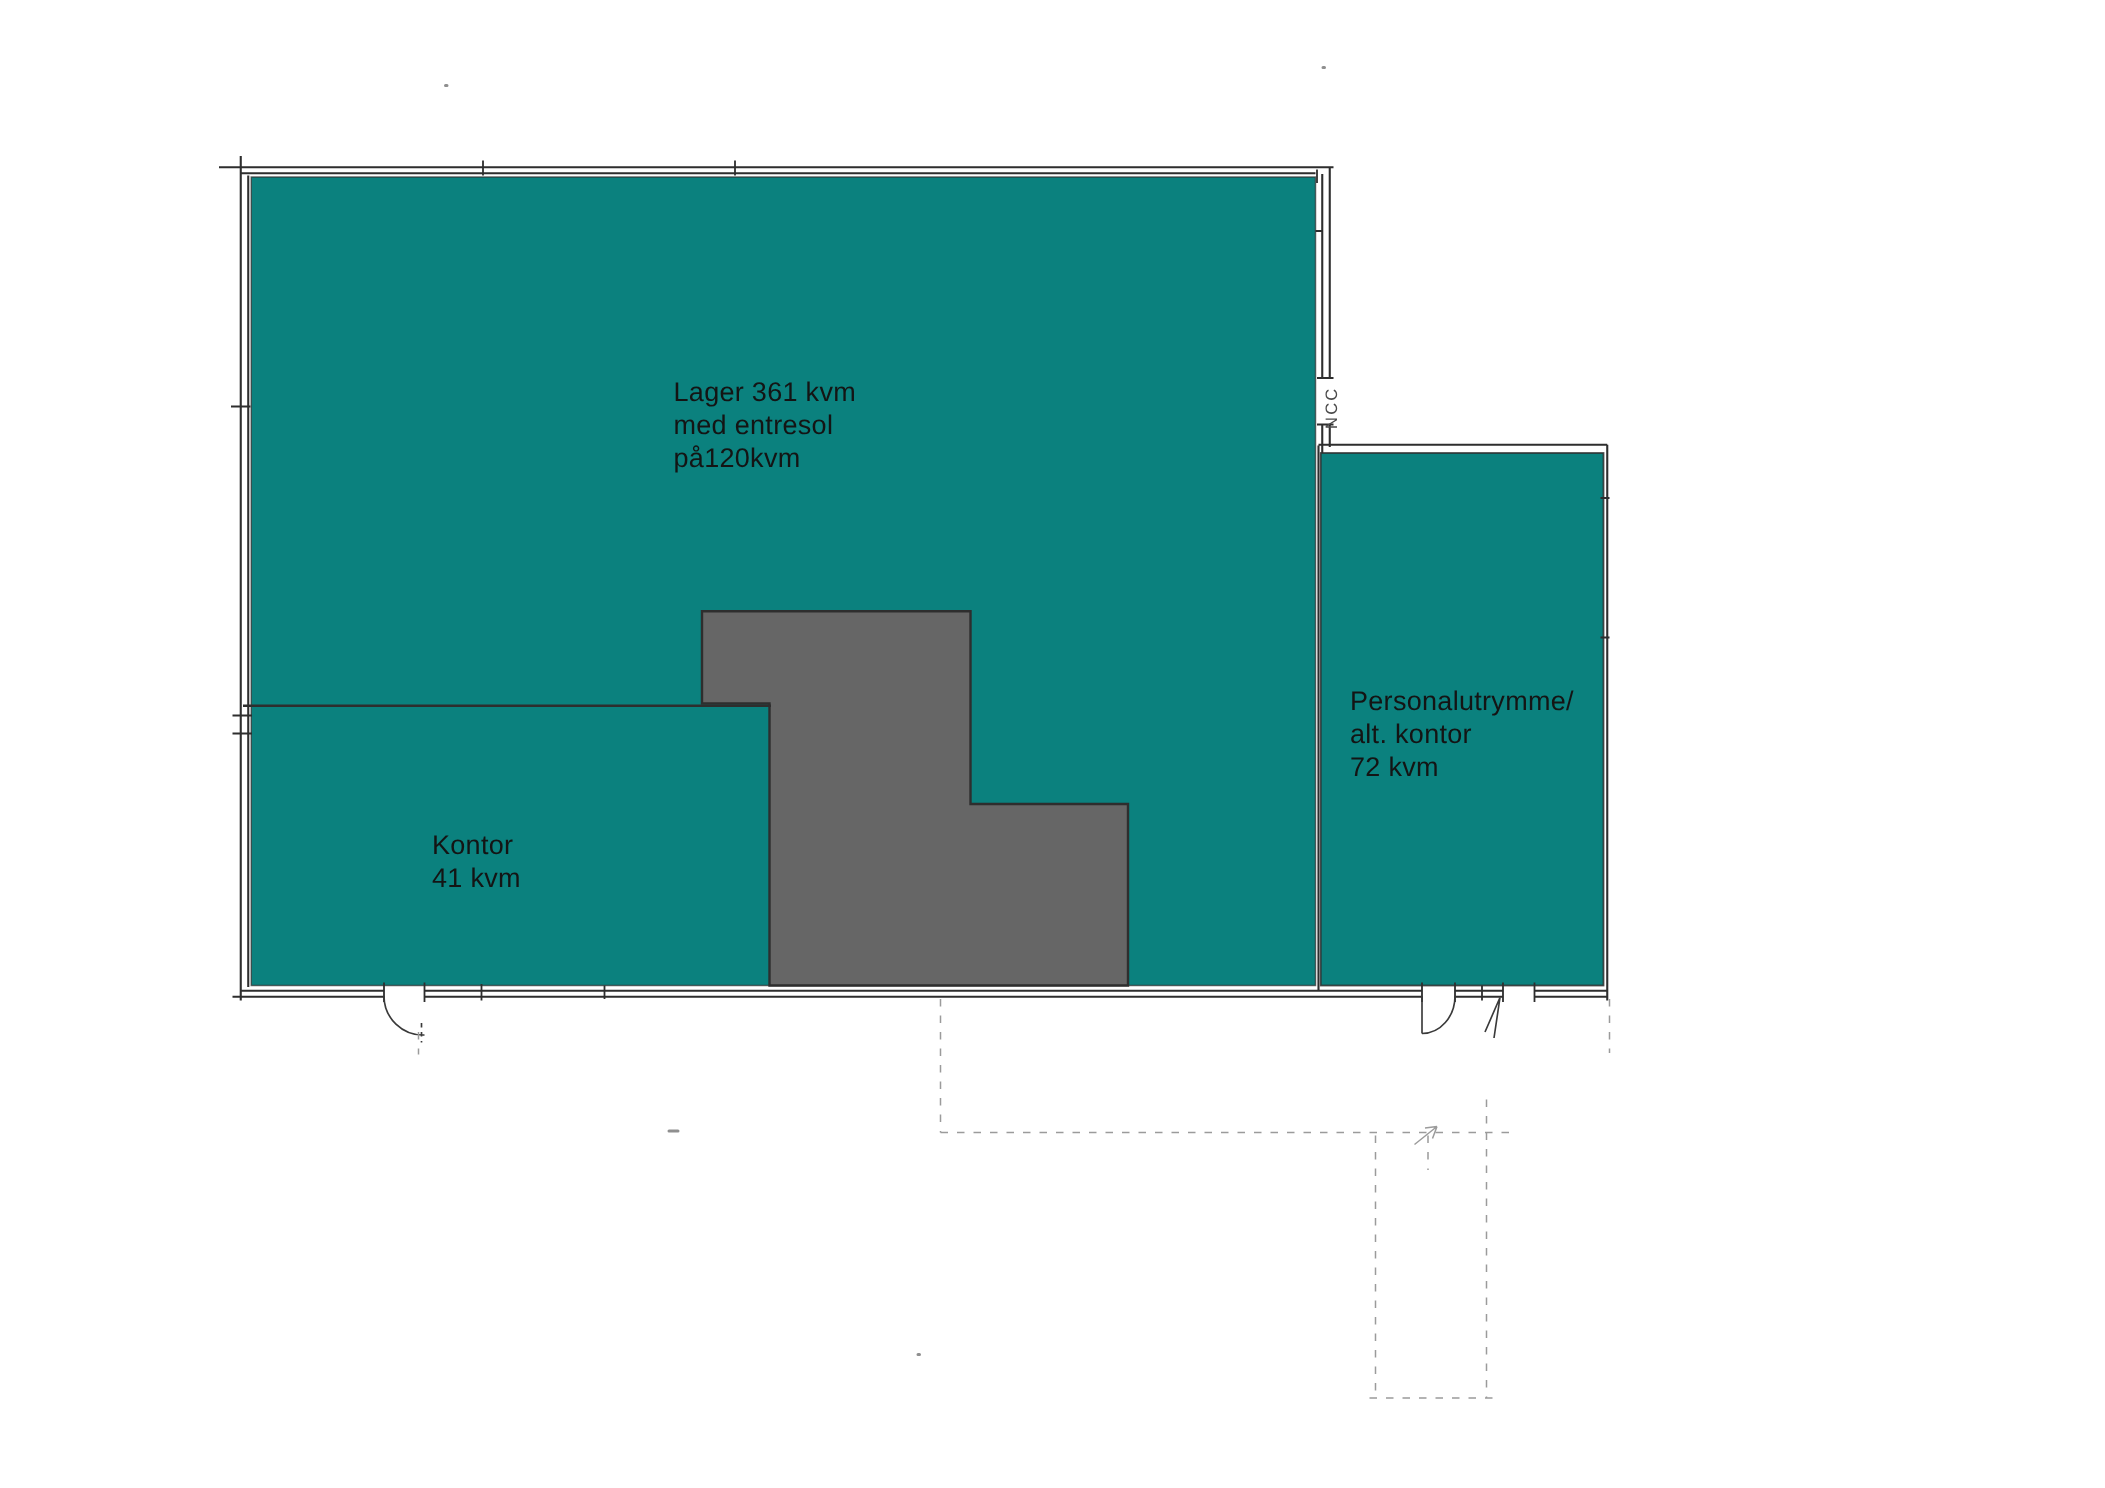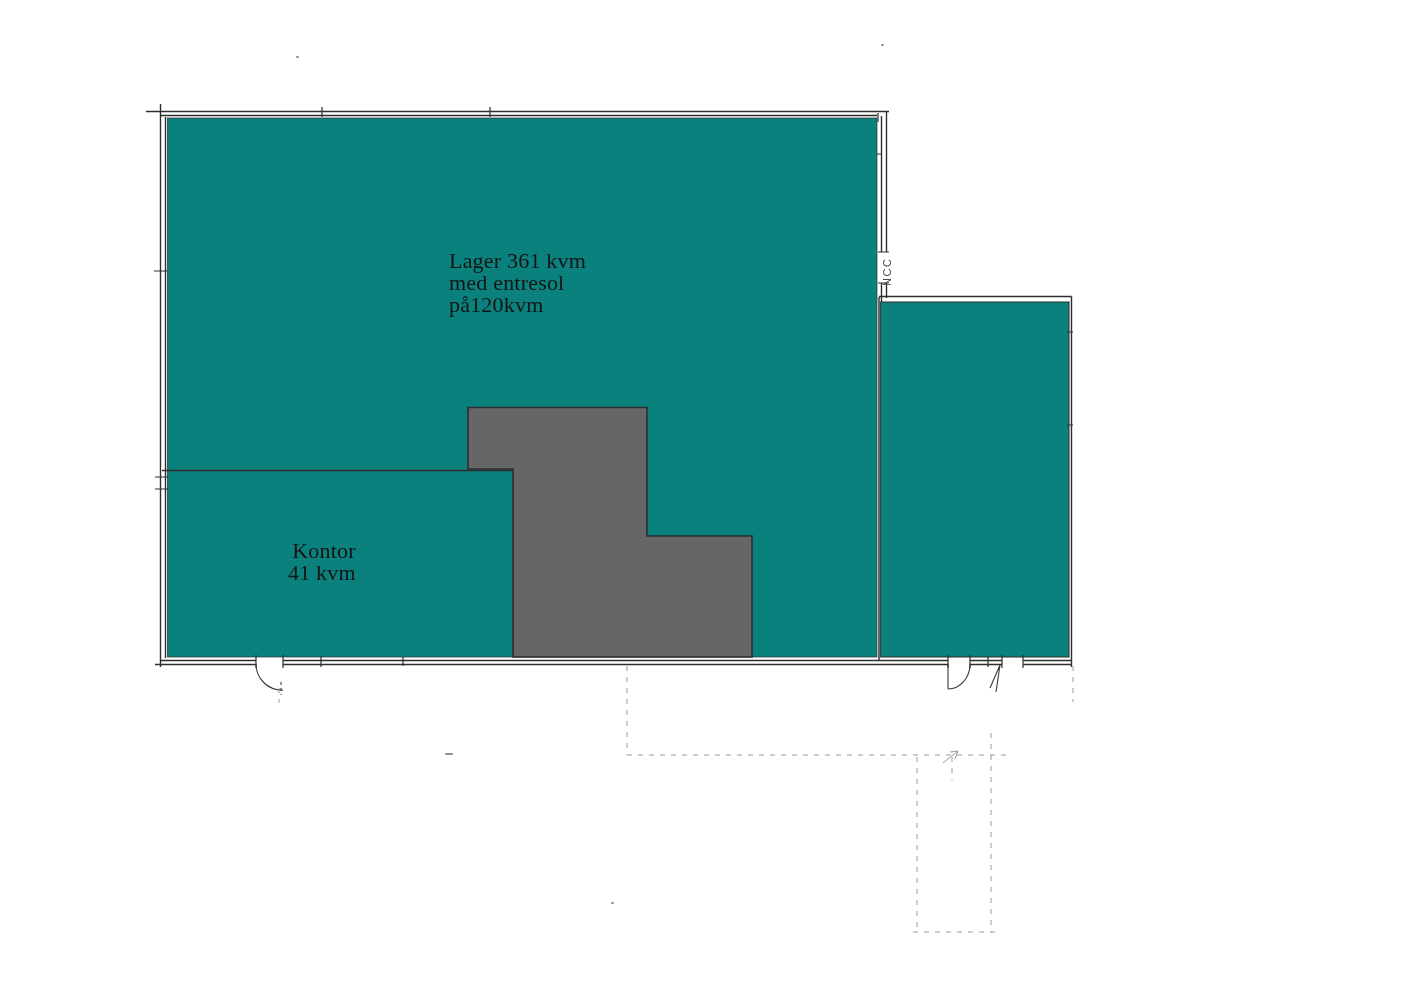--- a/index.html
+++ b/index.html
@@ -9,25 +9,24 @@
     height: 992px;
     background: var(--bg, #ffffff);
     overflow: hidden;
     font-family: "Liberation Sans", sans-serif;
   }
   .canvas svg { position: absolute; left: 0; top: 0; }
   svg text { font-family: "Liberation Sans", sans-serif; }
   .label {
     position: absolute;
     color: var(--text, #141414);
-    font-size: 22px;
+    font-size: 18px;
     line-height: 22px;
     letter-spacing: 0.2px;
     white-space: nowrap;
-    font-family: Liberation Serif, serif;
   }
 </style>
 </head>
 <body>
 
 <div class="canvas">
 
   <svg width="1403" height="992" viewBox="0 0 1403 992">
 
     <rect x="167.5" y="118" width="709.5" height="539" fill="#0b817e" stroke="#2e2e2e" stroke-width="1" stroke-opacity="0.7"></rect>
@@ -89,19 +88,24 @@
 
     <text x="891" y="286" transform="rotate(-90 891 286)" font-size="11" letter-spacing="1.5" fill="#4a4a4a">NCC</text>
   </svg>
 
   <div class="label" style="left:449px; top:250px;">
     <div>Lager 361 kvm</div>
     <div>med entresol</div>
     <div>på120kvm</div>
   </div>
 
-  <div class="label" style="left:288px; top:540px;text-align:right;">
+  <div class="label" style="left:288px; top:552px;">
     <div>Kontor</div>
     <div>41 kvm</div>
   </div>
 
+  <div class="label" style="left:900px; top:456px;">
+    <div>Personalutrymme/</div>
+    <div>alt. kontor</div>
+    <div>72 kvm</div>
+  </div>
 
 </div>
 
 </body></html>

